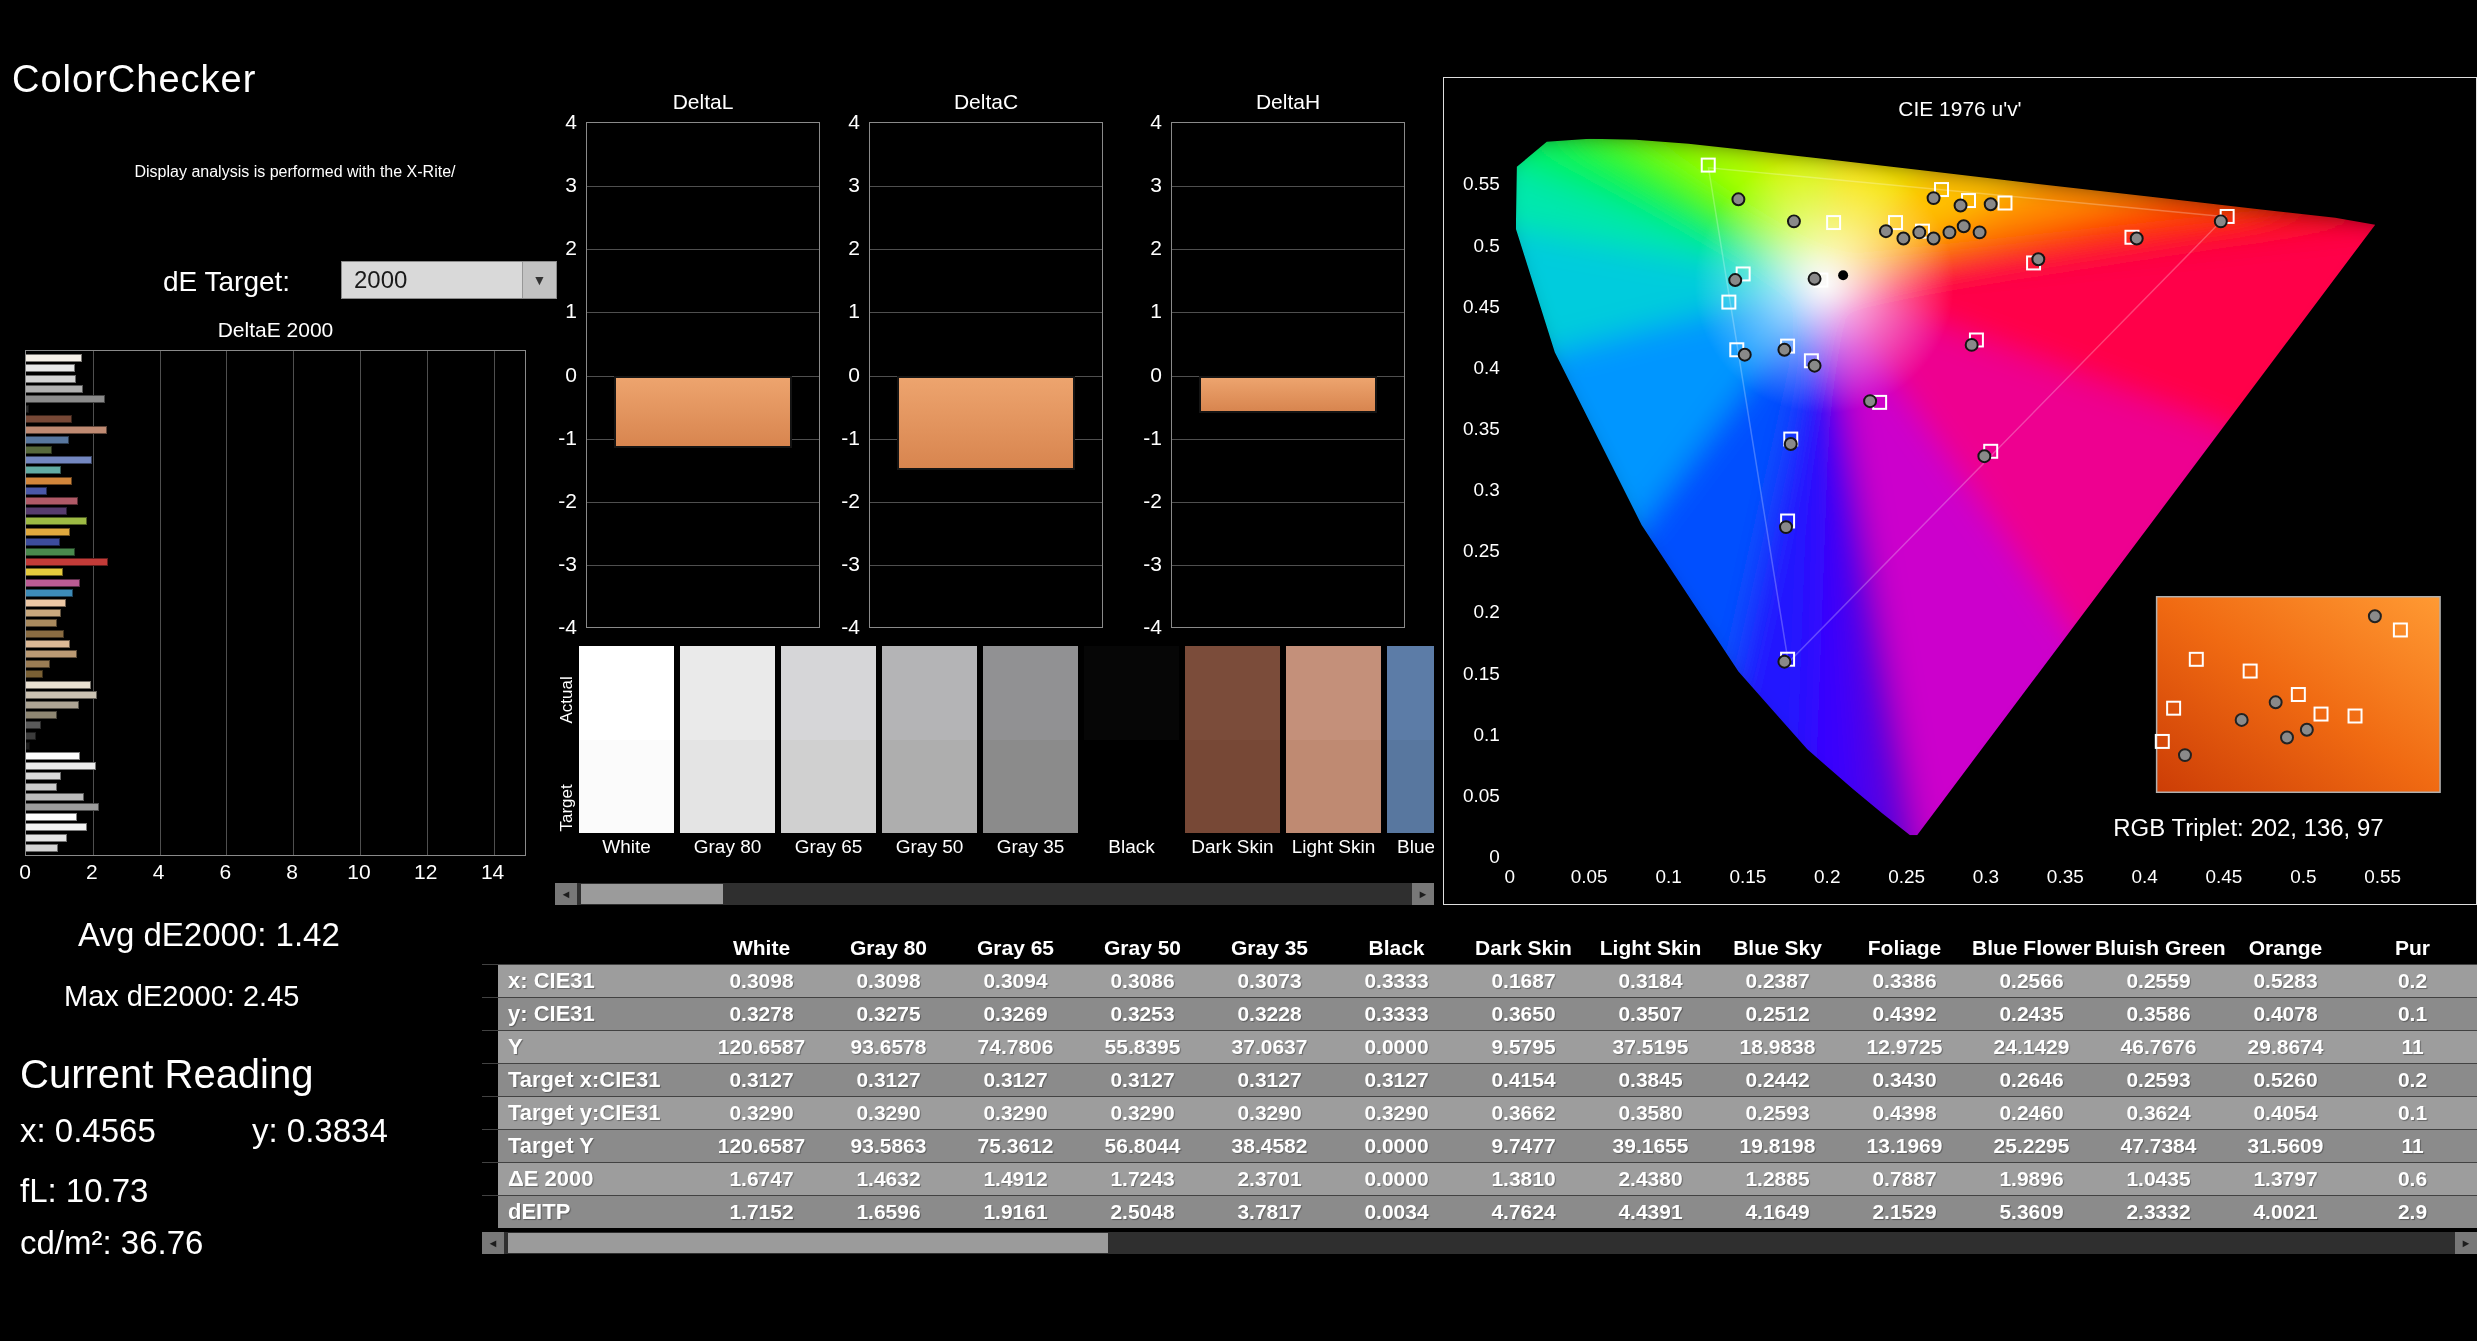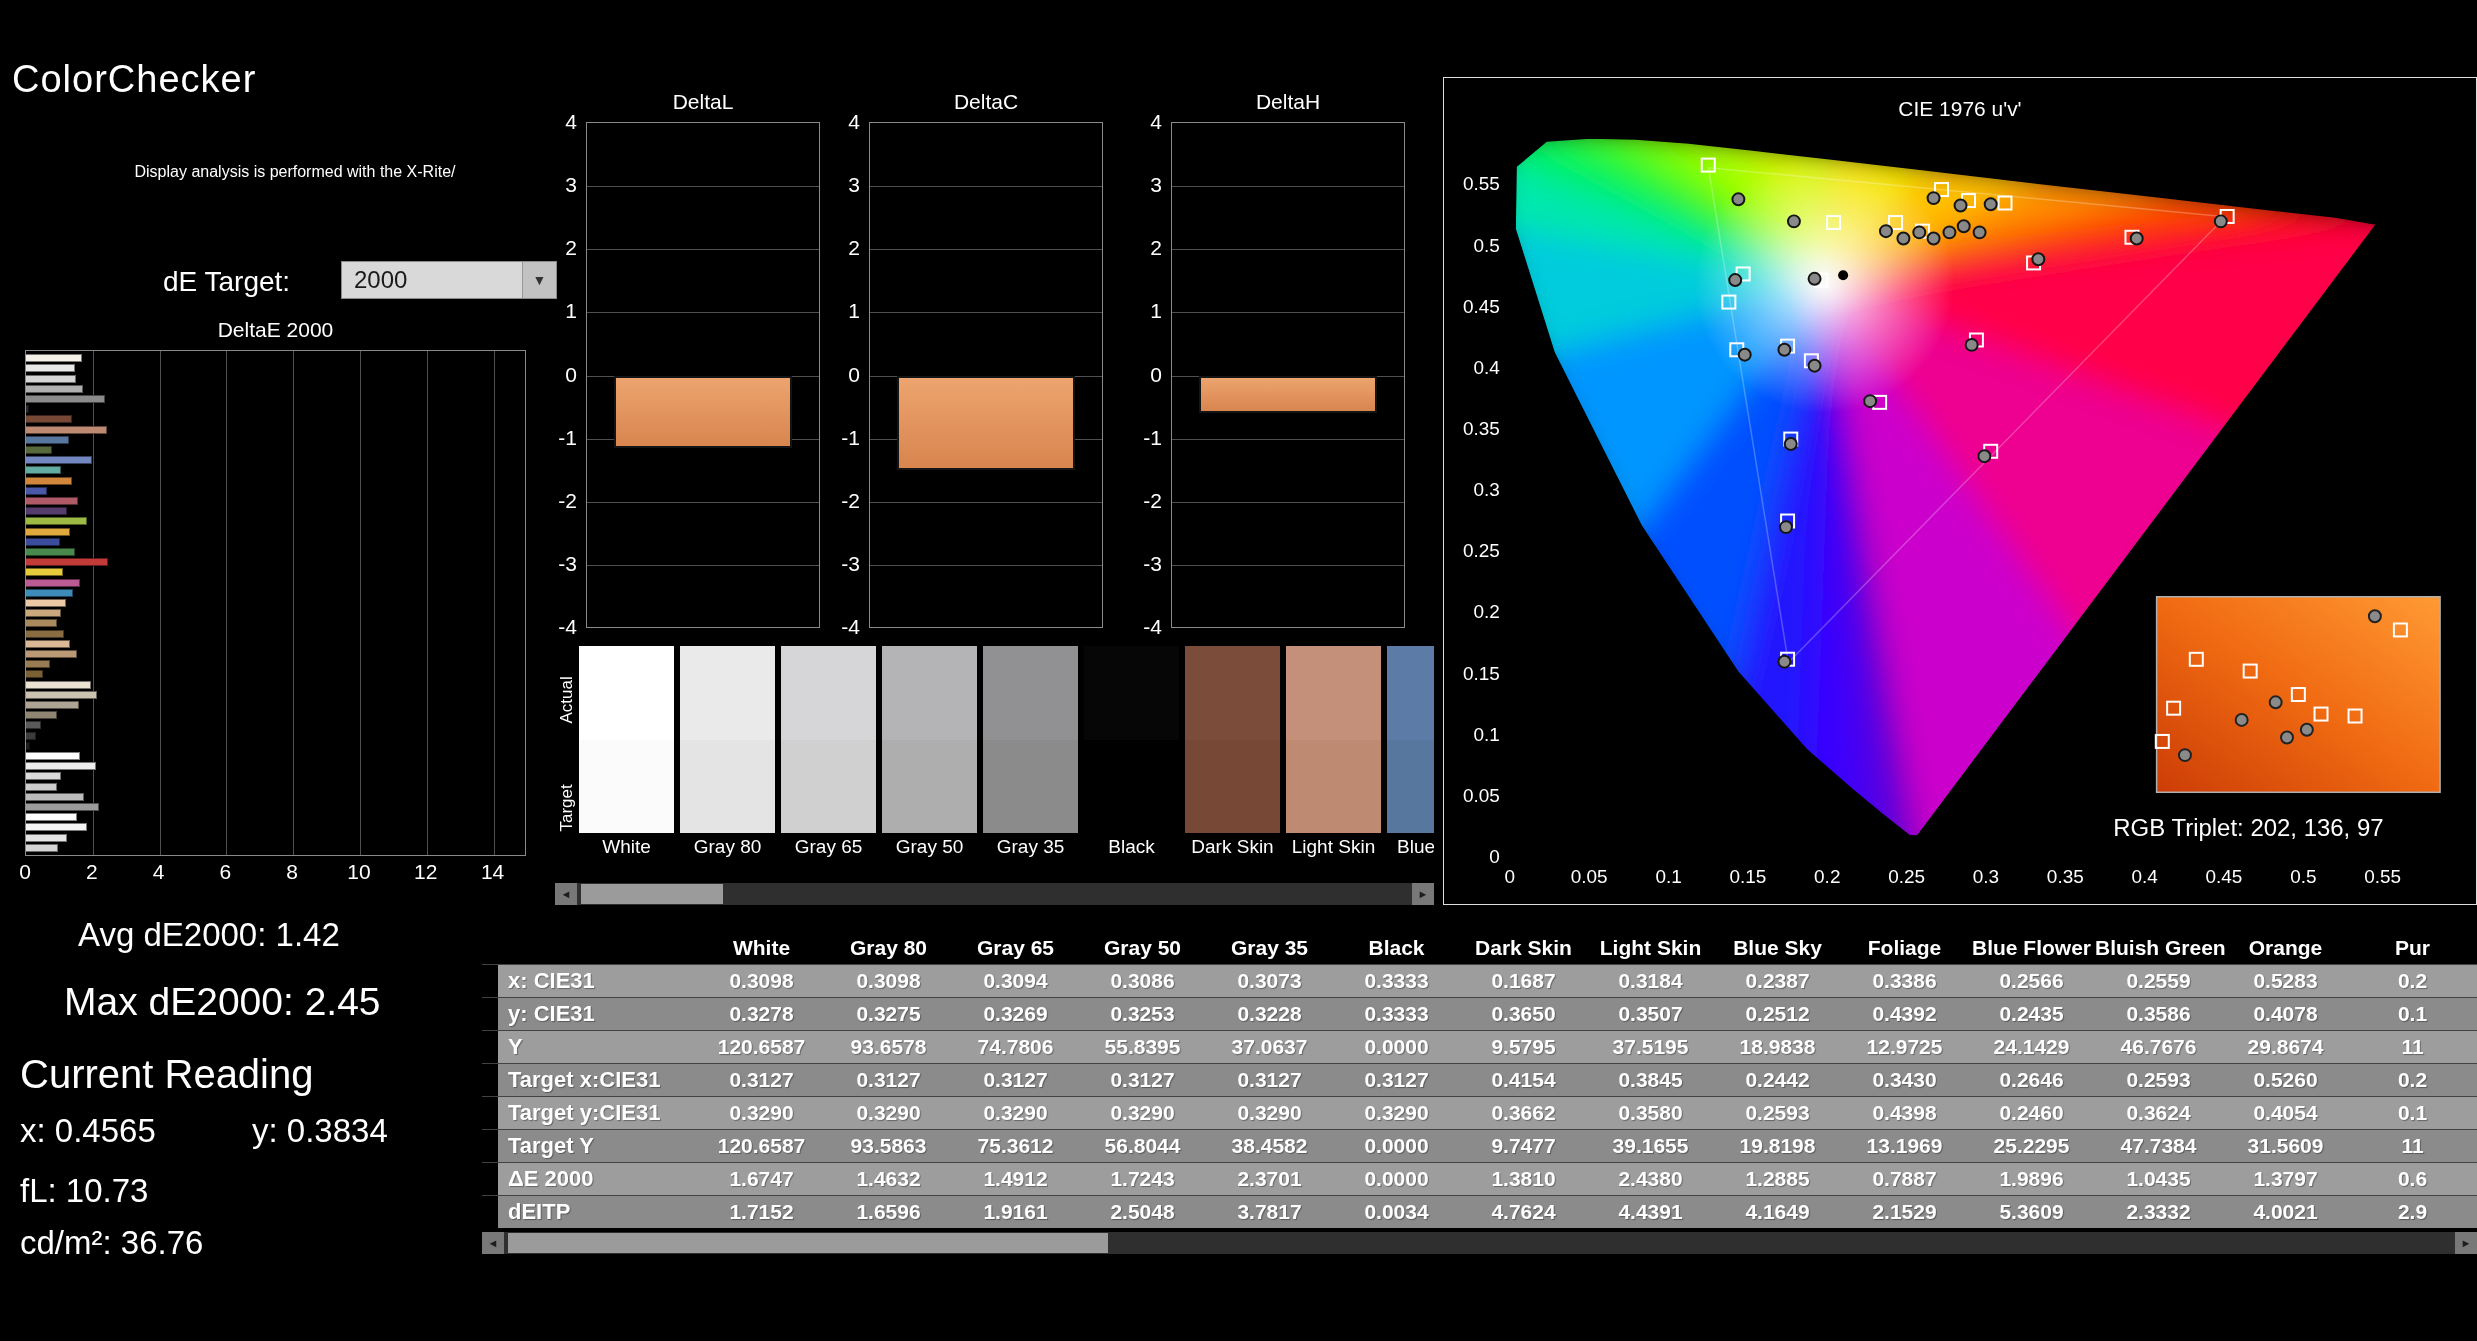--- a/index.html
+++ b/index.html
@@ -53,21 +53,21 @@
   
   .cie-panel{position:absolute;left:1443px;top:77px;width:1034px;height:828px;background:#000;border:1px solid #dedede}
   .cie-panel svg{position:absolute;inset:0;width:100%;height:100%}
   .cie-title{fill:#fff;font-size:21px;font-family:"Liberation Sans",sans-serif}
   .cie-tick{fill:#fff;font-size:19px;font-family:"Liberation Sans",sans-serif}
   .rgb-label{fill:#fff;font-size:24px;font-family:"Liberation Sans",sans-serif}
 
   
   .reading{position:absolute;white-space:nowrap}
   #read-avg{left:78px;top:916px;font-size:33px}
-  #read-max{left:64px;top:980px;font-size:39px}
+  #read-max{left:64px;top:980px;font-size:29px}
   #read-current{left:20px;top:1052px;font-size:40px}
   #read-x{left:20px;top:1112px;font-size:33px}
   #read-y{left:252px;top:1112px;font-size:33px}
   #read-fl{left:20px;top:1172px;font-size:33px}
   #read-cd{left:20px;top:1224px;font-size:33px}
 
   
   #data-table{position:absolute;left:482px;top:931px;width:1995px;overflow:hidden}
   .trow{display:flex;height:33px;align-items:center}
   .trow.head{background:#000}

